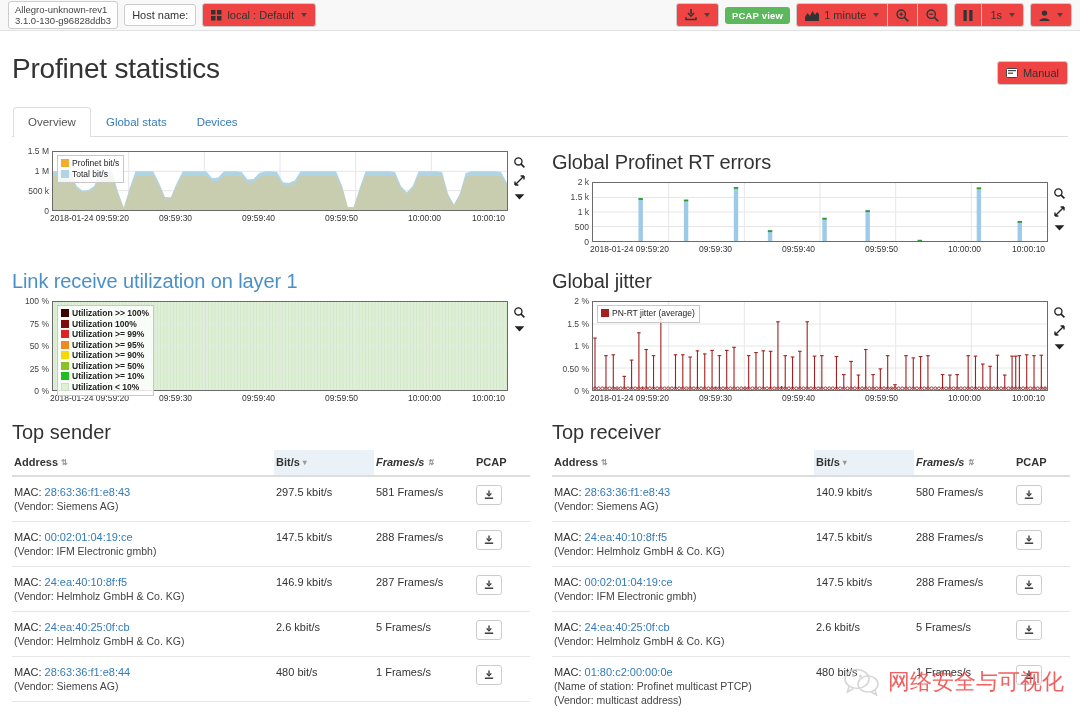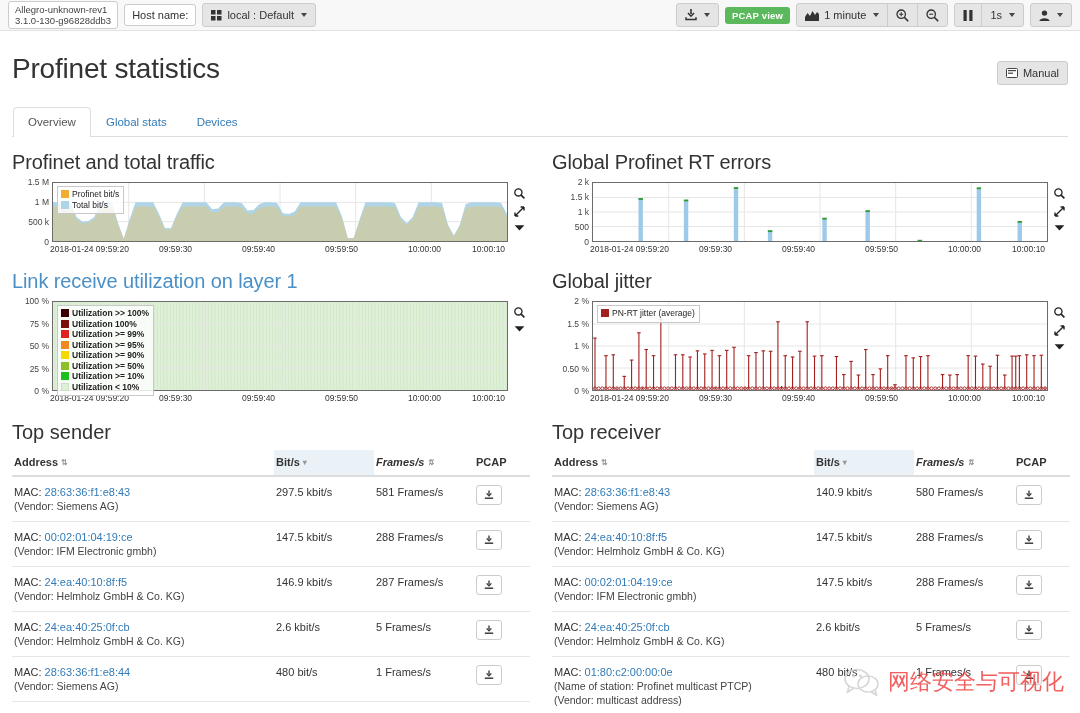--- a/index.html
+++ b/index.html
@@ -41,21 +41,21 @@
   .hostname-label {
     border:1px solid #ccc;
     background:#fff;
     border-radius:3px;
     padding:4px 7px;
     font-size:11px;
     color:#333;
   }
   .btn {
     border:1px solid #ccc;
-    background:#e5e5e5;
+    background:#ef4444;
     border-radius:3px;
     padding:4px 8px;
     font-size:11px;
     color:#333;
     display:inline-flex;
     align-items:center;
     gap:5px;
     cursor:pointer;
     white-space:nowrap;
     height:24px;
@@ -357,21 +357,20 @@
 
   <div class="tabs">
     <div class="tab active"><span>Overview</span></div>
     <div class="tab"><span>Global stats</span></div>
     <div class="tab"><span>Devices</span></div>
   </div>
 
   <div class="cols">
 
     <div class="col">
-      <h2 class="section-title">Profinet and total traffic</h2>
       <div class="chart-block">
         <div class="chart-area" style="width:496px;height:78px;position:relative;">
           <div class="ylabels" style="height:60px;">
             <span style="top:0px">1.5 M</span>
             <span style="top:20px">1 M</span>
             <span style="top:40px">500 k</span>
             <span style="top:60px">0</span>
           </div>
           <div class="plot" id="plot-traffic" style="left:40px;top:0px;width:456px;height:60px;">
               <svg width="454" height="58" viewBox="0 0 454 58" style="position: absolute; left: 0px; top: 0px;">

